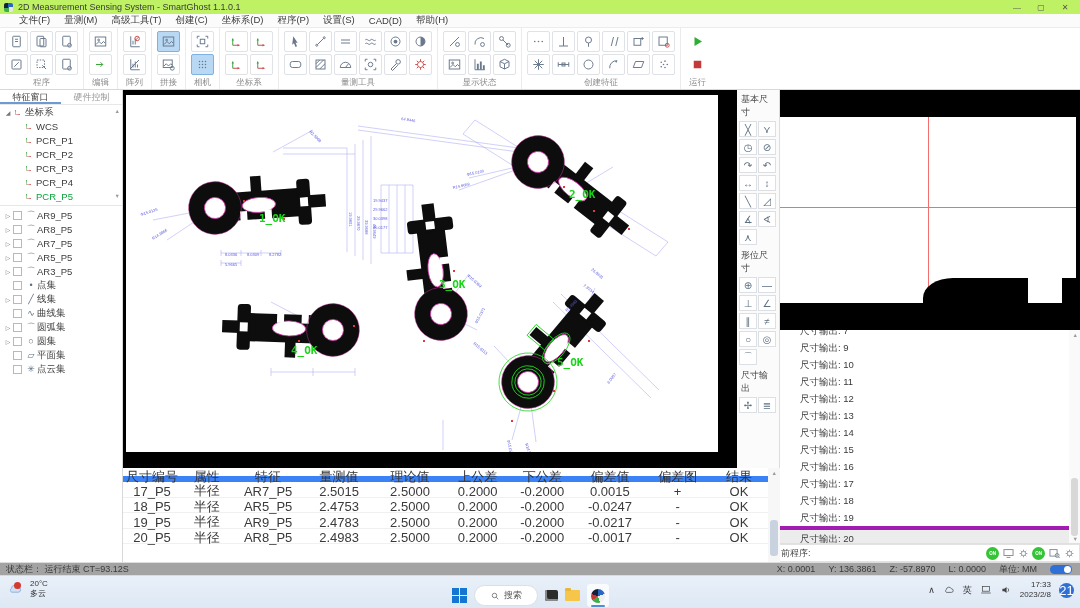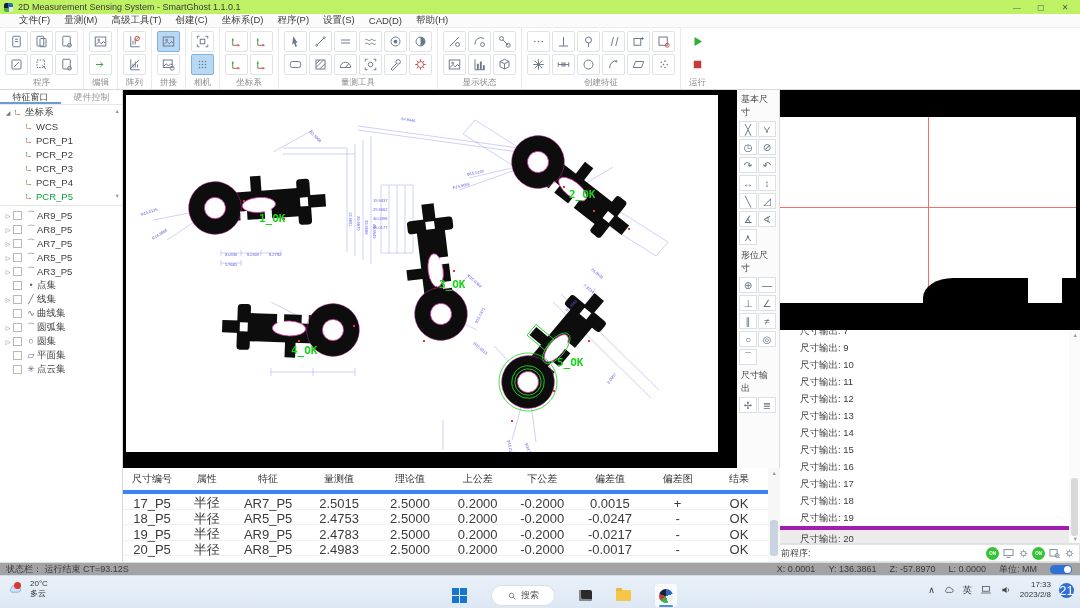--- a/index.html
+++ b/index.html
@@ -64,38 +64,38 @@
   .olthumb{position:absolute;right:2px;top:148px;width:7px;height:58px;background:#d8d8d8;border-radius:3px;}
   .olarrow{position:absolute;right:2px;font-size:5.5px;color:#9a9a9a;}
   
   .progbar{left:765px;top:544px;width:315px;height:18px;background:#fff;border:1px solid #e2e2e2;display:flex;align-items:center;}
   .pb-label{font-size:9px;color:#444;margin-left:6px;flex:1;}
   .onbadge{width:13px;height:13px;border-radius:50%;background:#35c435;color:#fff;font-size:4.5px;font-weight:bold;display:flex;align-items:center;justify-content:center;margin-left:3px;}
   .pbicon{width:13px;height:13px;margin-left:3px;stroke:#7b8794;fill:none;stroke-width:1.4;}
   
   .tablepanel{left:123px;top:468px;width:645px;height:94px;background:#fff;}
   .trowg{display:grid;grid-template-columns:9% 8% 11% 11% 11% 10% 10% 11% 10% 9%;align-items:center;}
-  .thead{height:26px;font-size:10px;color:#333;border-bottom:4px solid #3b82f6;}
+  .thead{height:14px;font-size:13px;color:#333;border-bottom:6px solid #3b82f6;}
   .thead div{text-align:center;}
   .tdr{height:15.5px;font-size:13px;color:#3a3a3a;border-bottom:1px solid #f0f0f0;}
   .tdr div{text-align:center;}
   .tscroll{position:absolute;left:768px;top:468px;width:12px;height:94px;background:#f7f7f7;}
   .tthumb{position:absolute;left:2px;top:52px;width:8px;height:36px;background:#c8d3df;border-radius:3px;}
   
   .statusbar{left:0;top:562px;width:1080px;height:13px;background:#a3a3a3;border-top:1px solid #ddd;display:flex;align-items:center;font-size:9px;color:#3a3a3a;}
   .sb-left{margin-left:6px;flex:1;}
   .sb-right{display:flex;align-items:center;gap:13px;margin-right:8px;}
   .togglepill{width:22px;height:9px;border-radius:5px;background:#2f6fd6;position:relative;}
   .togglepill::after{content:"";position:absolute;right:1px;top:1px;width:7px;height:7px;border-radius:50%;background:#fff;}
   
   .taskbar{left:0;top:575px;width:1080px;height:33px;background:linear-gradient(#e9f0f9,#dde8f4);border-top:1px solid #cfdcec;}
   .weather{position:absolute;left:6px;top:3px;display:flex;align-items:center;}
   .wtxt{font-size:8px;line-height:1.25;color:#333;margin-left:6px;}
   .badge-red{position:absolute;left:8px;top:1px;width:7px;height:7px;border-radius:50%;background:#d43a2f;}
-  .tb-center{position:absolute;left:452px;top:8px;display:flex;align-items:center;gap:24px;text-align:center;}
+  .tb-center{position:absolute;left:452px;top:8px;display:flex;align-items:center;gap:7px;text-align:center;}
   .winlogo{width:15px;height:15px;display:grid;grid-template-columns:7px 7px;grid-template-rows:7px 7px;gap:1px;}
   .winlogo div{background:#1576d2;}
   .searchpill{width:64px;height:21px;border-radius:11px;background:#fff;border:1px solid #dcdfe4;display:flex;align-items:center;justify-content:center;gap:4px;font-size:9px;color:#555;}
   .tv-icon{width:13px;height:11px;background:#2b2b2b;border-radius:2px;box-shadow:2px -2px 0 #8a8a8a inset;}
   .folder-icon{width:15px;height:11px;background:#f6c64b;border-radius:1px;position:relative;}
   .folder-icon::before{content:"";position:absolute;left:0;top:-2px;width:6px;height:3px;background:#e8b73c;border-radius:1px 1px 0 0;}
   .appbox{width:22px;height:23px;background:rgba(255,255,255,.75);border-radius:3px;display:flex;align-items:center;justify-content:center;position:relative;}
   .appbox::after{content:"";position:absolute;bottom:0;left:4px;right:4px;height:2px;background:#4a90d9;border-radius:1px;}
   .appball{width:14px;height:14px;border-radius:50%;background:conic-gradient(#2b66c2 0 20%,#efefef 20% 45%,#3fae49 45% 65%,#c33a3a 65% 80%,#15203a 80% 100%);}
   .tb-tray{position:absolute;right:6px;top:4px;display:flex;align-items:center;gap:8px;}

